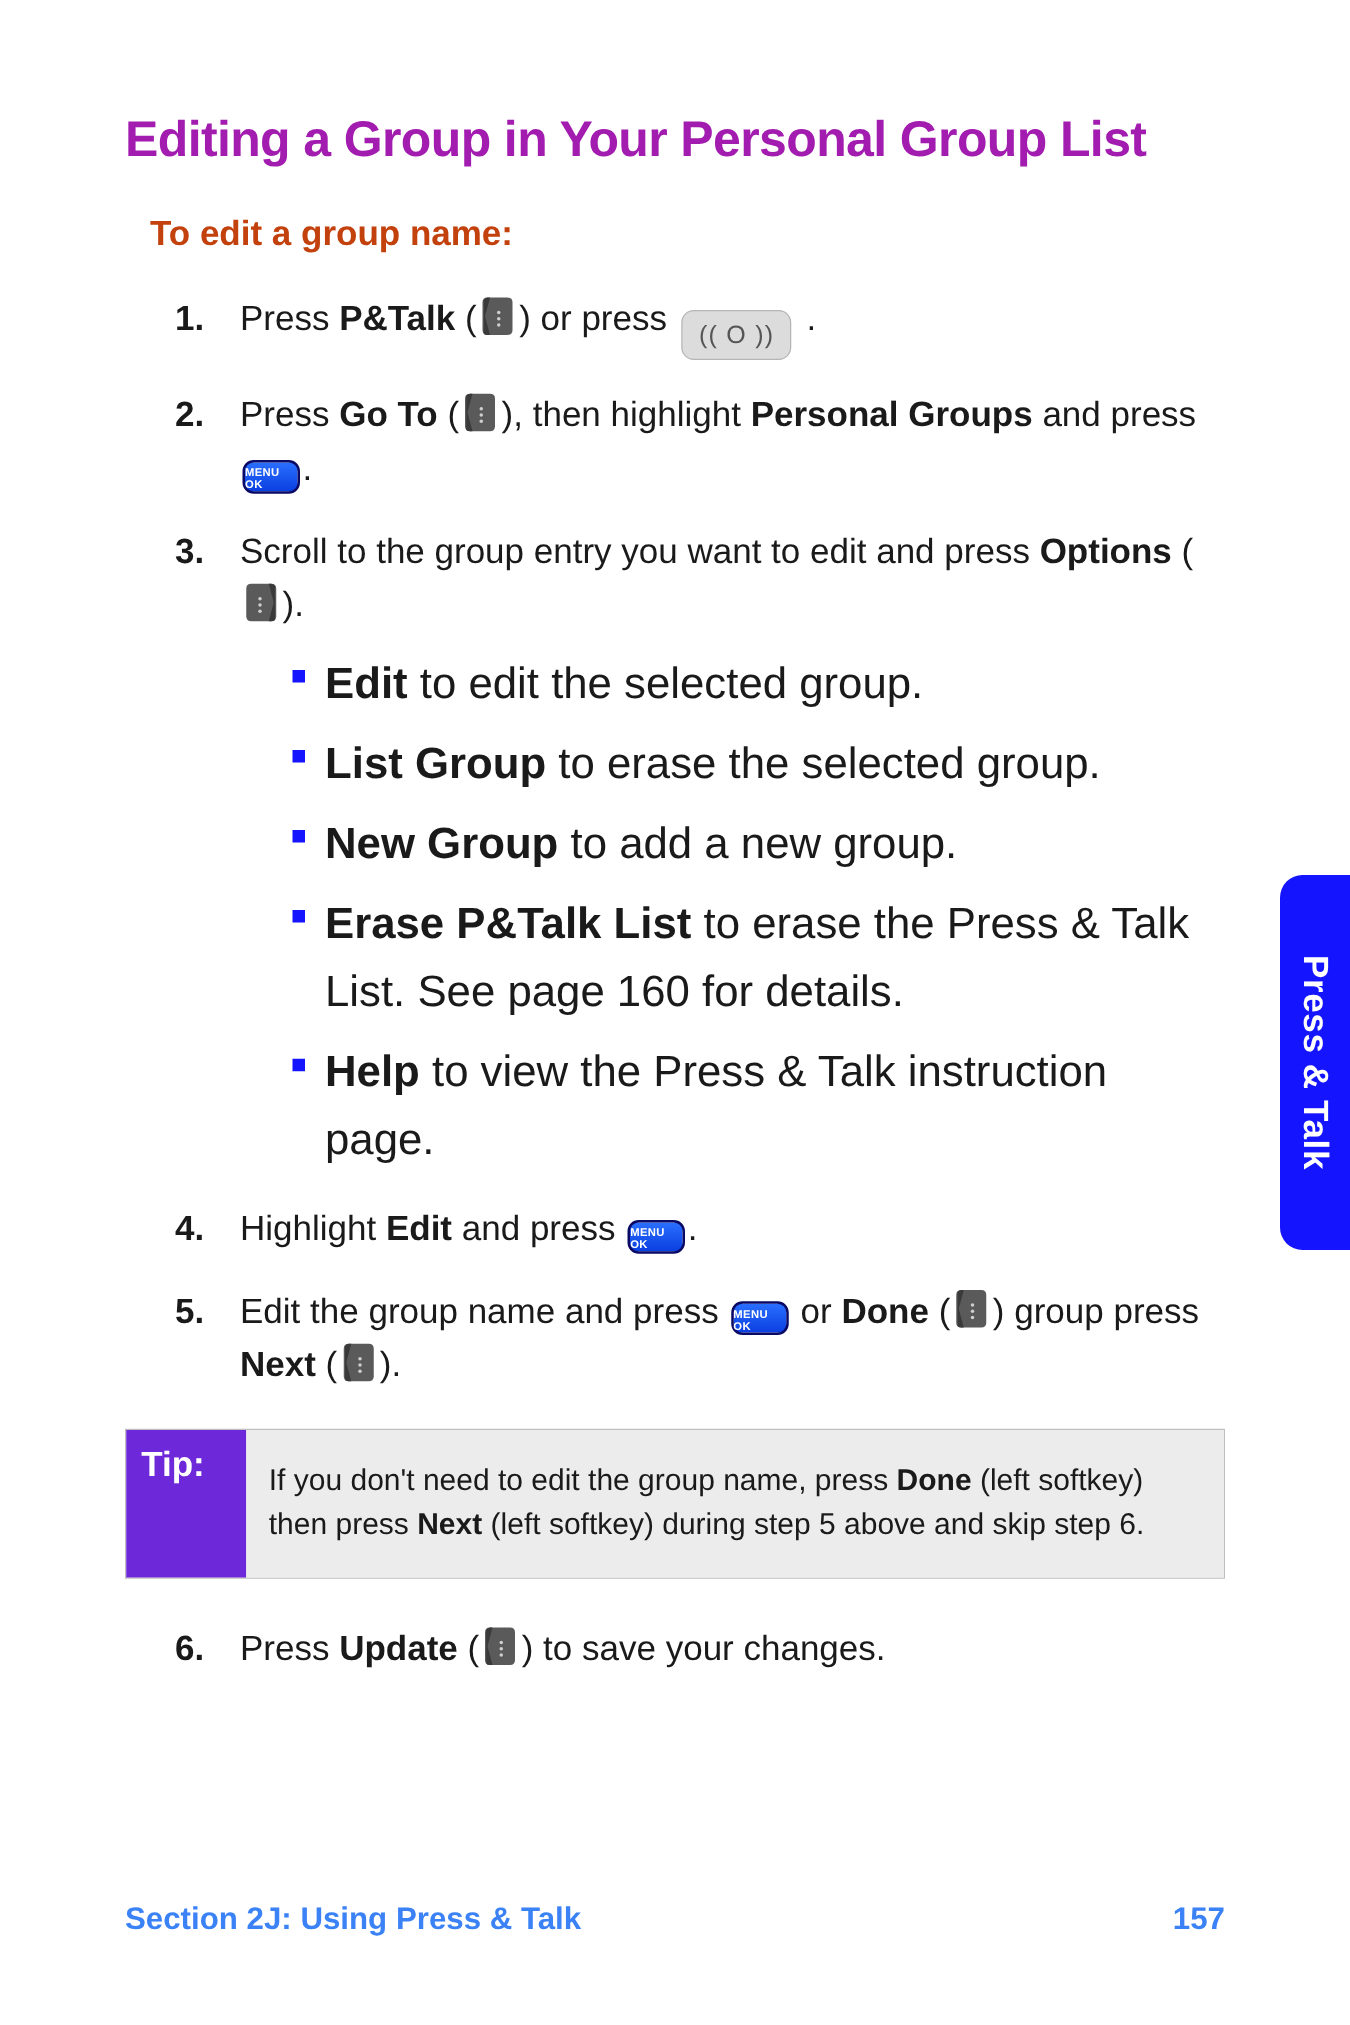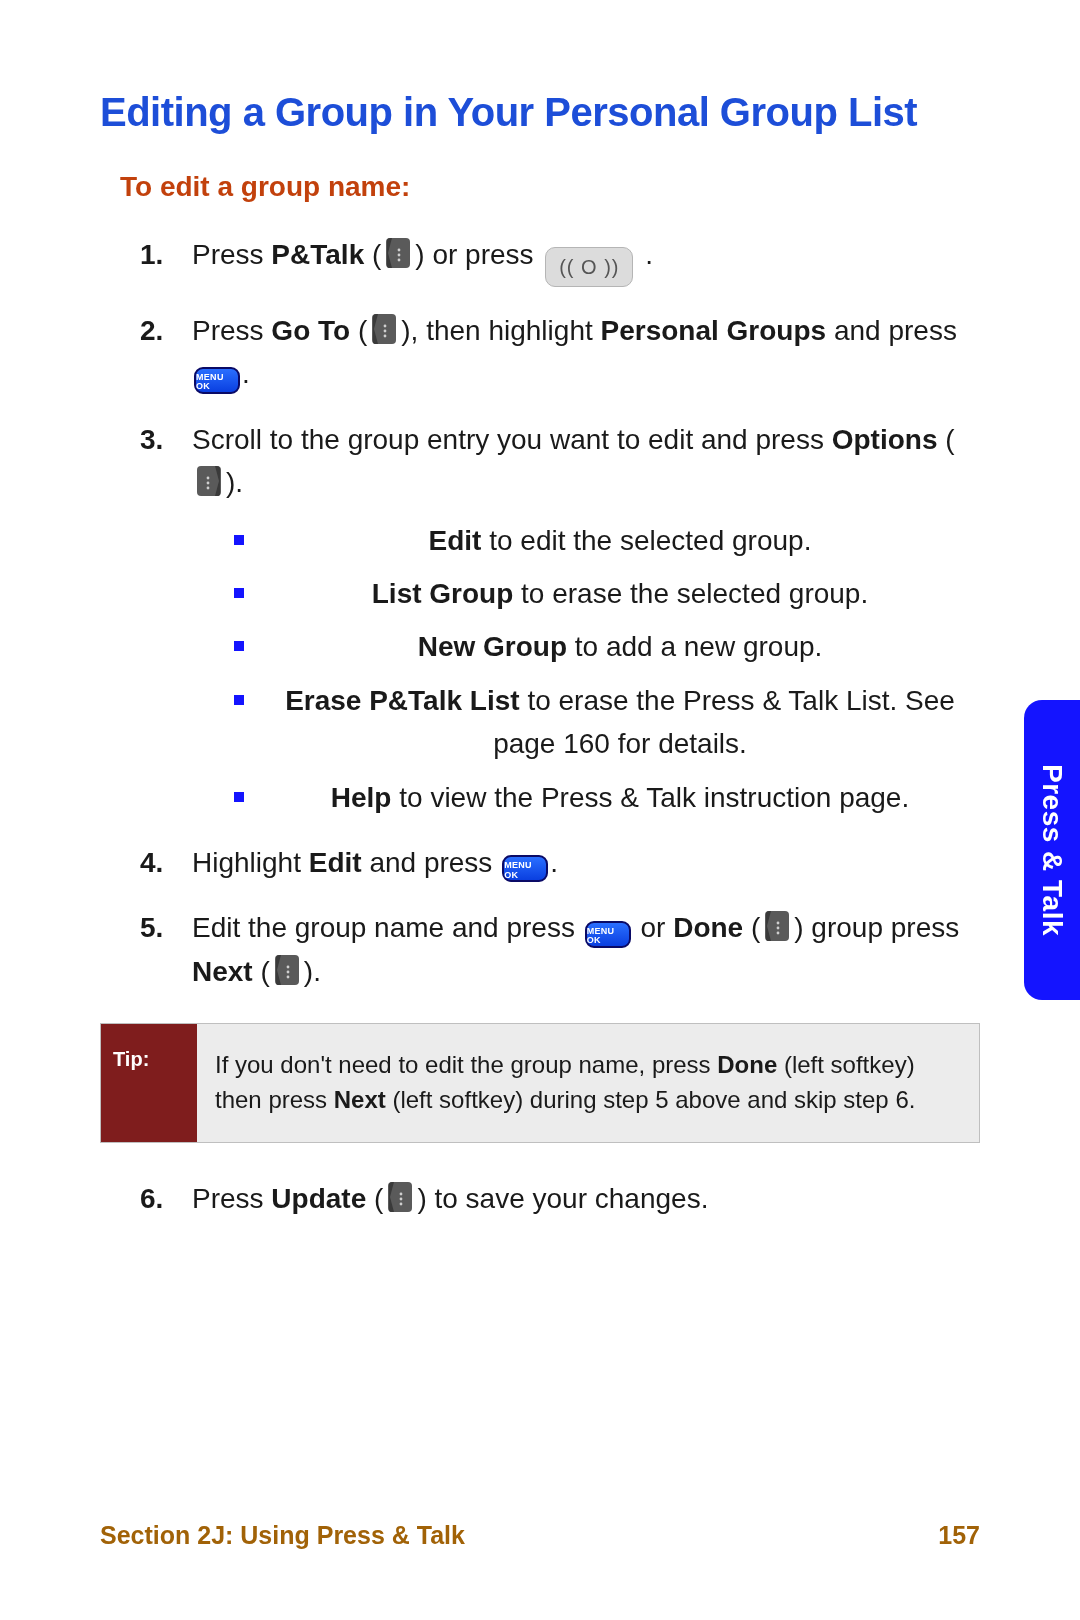--- a/index.html
+++ b/index.html
@@ -13,21 +13,21 @@
     position: relative;
   }
   .page {
     padding: 90px 100px 0 100px;
     box-sizing: border-box;
     width: 100%;
     height: 100%;
     position: relative;
   }
   h1.title {
-    color: #1d4ed8;
+    color: #a21caf;
     font-size: 40px;
     font-weight: 700;
     margin: 0 0 36px 0;
     letter-spacing: -0.5px;
   }
   .intro {
     font-weight: 700;
     font-size: 28px;
     margin: 0 0 30px 20px;
     color: #c2410c;
@@ -56,24 +56,23 @@
   }
   ol.steps b { font-weight: 700; }
   ul.bullets {
     list-style: none;
     margin: 14px 0 0 38px;
     padding: 0;
   }
   ul.bullets > li {
     position: relative;
     padding-left: 30px;
-    font-size: 28px;
+    font-size: 35px;
     line-height: 1.55;
     margin-bottom: 10px;
-    text-align: center;
   }
   ul.bullets > li::before {
     content: "";
     position: absolute;
     left: 4px;
     top: 16px;
     width: 10px;
     height: 10px;
     background: #1414ff;
   }
@@ -122,25 +121,25 @@
     margin: 0 4px;
   }
   
   .tipbox {
     display: flex;
     margin: 30px 0 34px 0;
     border: 1px solid #bfbfbf;
   }
   .tipbox .tip-label {
     width: 96px;
-    background: #7f1d1d;
+    background: #6d28d9;
     color: #fff;
     font-weight: 700;
-    font-size: 20px;
-    padding: 24px 12px;
+    font-size: 28px;
+    padding: 12px 12px;
     box-sizing: border-box;
   }
   .tipbox .tip-body {
     flex: 1;
     background: #ececec;
     padding: 24px 18px;
     font-size: 24px;
     line-height: 1.45;
     box-sizing: border-box;
   }
@@ -166,21 +165,21 @@
   }
   
   .footer {
     position: absolute;
     bottom: 70px;
     left: 100px;
     right: 100px;
     display: flex;
     justify-content: space-between;
     font-size: 25px;
-    color: #a16207;
+    color: #3b82f6;
   }
   .footer .sect { font-weight: 700; }
   .footer .pg { font-weight: 700; }
 </style>
 </head>
 <body>
 
 <svg width="0" height="0" style="position:absolute">
   <defs>
     <g id="softkey-shape">

